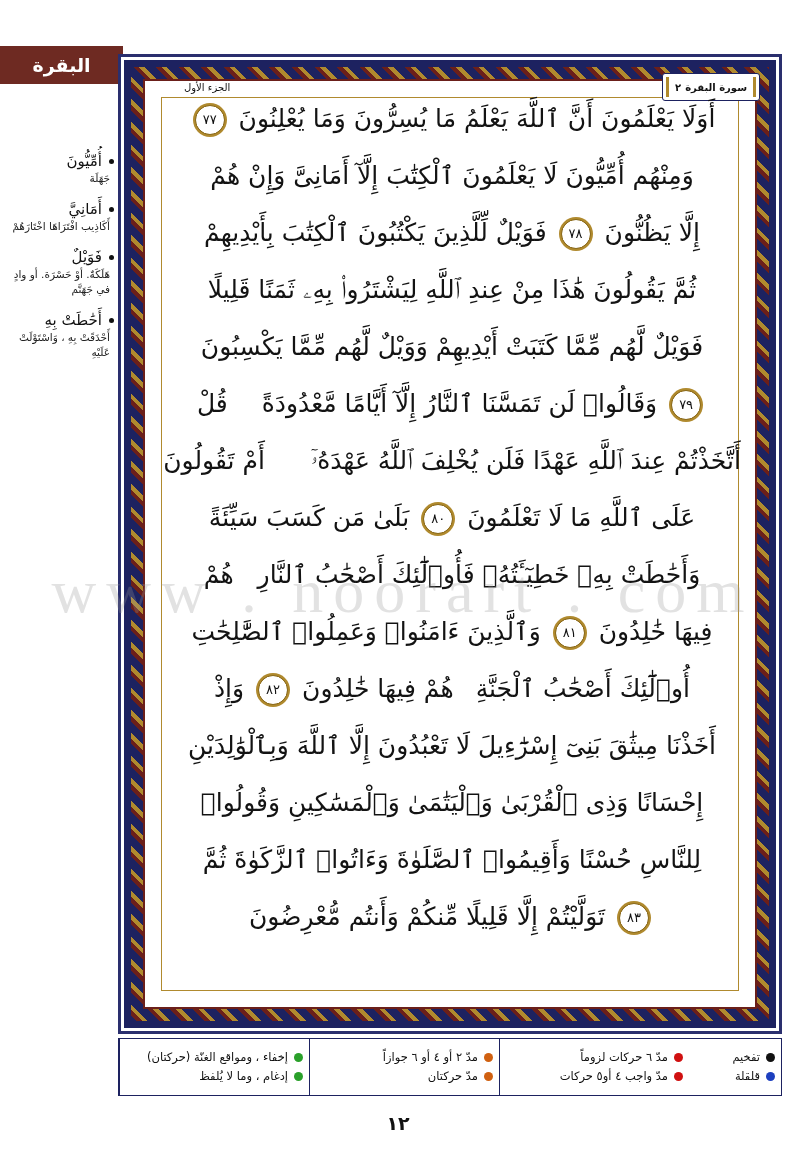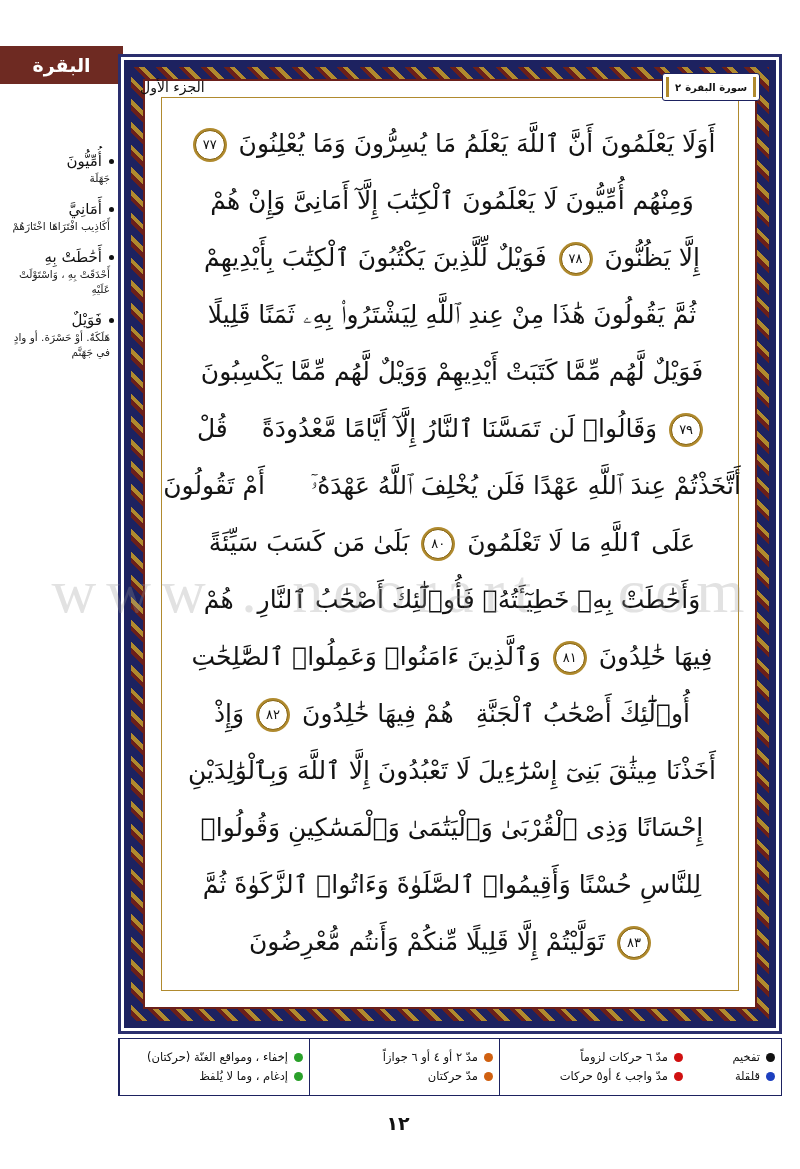--- a/index.html
+++ b/index.html
@@ -104,30 +104,31 @@
     content: "";
     position: absolute;
     top: 3px;
     bottom: 3px;
     width: 3px;
     background: #b08a2e;
   }
   .header-cartouche::before { left: 3px; }
   .header-cartouche::after { right: 3px; }
   .header-juz {
-    font-size: 14px;
+    font-size: 10px;
     color: #111111;
     min-width: 58px;
+    margin-left: 44px;
   }
 
   
   .quran-body {
     position: absolute;
     left: 150px;
-    top: 115px;
+    top: 90px;
     width: 604px;
     height: 890px;
     direction: rtl;
     text-align: center;
     color: #111111;
     font-family: "DejaVu Sans", sans-serif;
   }
   .ayah-line {
     font-size: 25px;
     line-height: 57px;
@@ -303,32 +304,32 @@
       <div class="note-head">
         <span class="bullet"></span>
         <span>أَمَانِيَّ</span>
       </div>
       <div class="note-body">أَكَاذِيب افْتَرَاهَا
 اخْتَارَهُمْ</div>
     </div>
     <div class="note">
       <div class="note-head">
         <span class="bullet"></span>
-        <span>أَحَٰطَتْ بِهِ</span>
-      </div>
-      <div class="note-body">أَحْدَقَتْ بِهِ ،
-وَاسْتَوْلَتْ عَلَيْهِ</div>
+        <span>فَوَيْلٌ</span>
+      </div>
+      <div class="note-body">هَلَكَةٌ. أوْ حَسْرَة.
+أو وادٍ في جَهَنَّم</div>
     </div>
     <div class="note">
       <div class="note-head">
         <span class="bullet"></span>
-        <span>فَوَيْلٌ</span>
-      </div>
-      <div class="note-body">هَلَكَةٌ. أوْ حَسْرَة.
-أو وادٍ في جَهَنَّم</div>
+        <span>أَحَٰطَتْ بِهِ</span>
+      </div>
+      <div class="note-body">أَحْدَقَتْ بِهِ ،
+وَاسْتَوْلَتْ عَلَيْهِ</div>
     </div>
   </div>
 
   <div class="quran-body">
 
     <div class="ayah-line">
       <span>أَوَلَا يَعْلَمُونَ أَنَّ ٱللَّهَ يَعْلَمُ مَا يُسِرُّونَ وَمَا يُعْلِنُونَ</span>
       <span class="ayah-num"><span>٧٧</span></span>
     </div>
 

